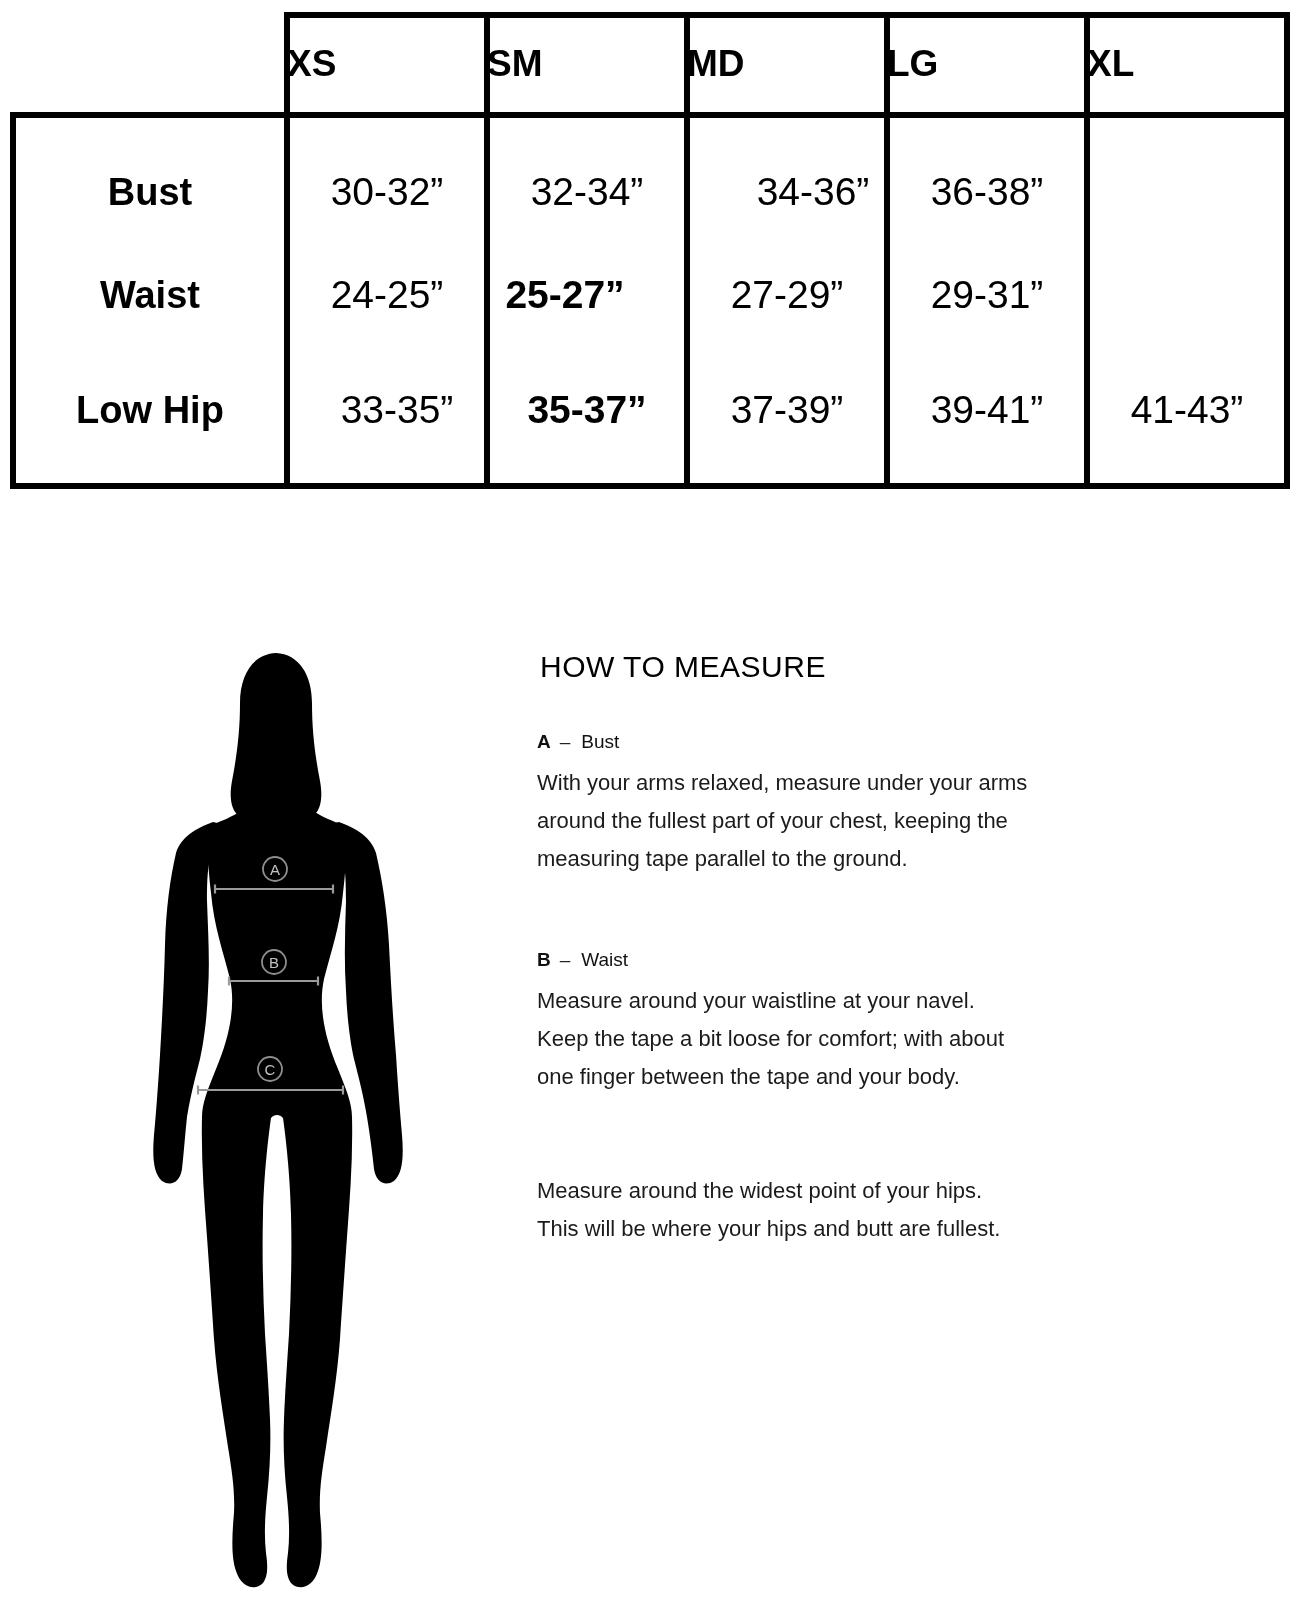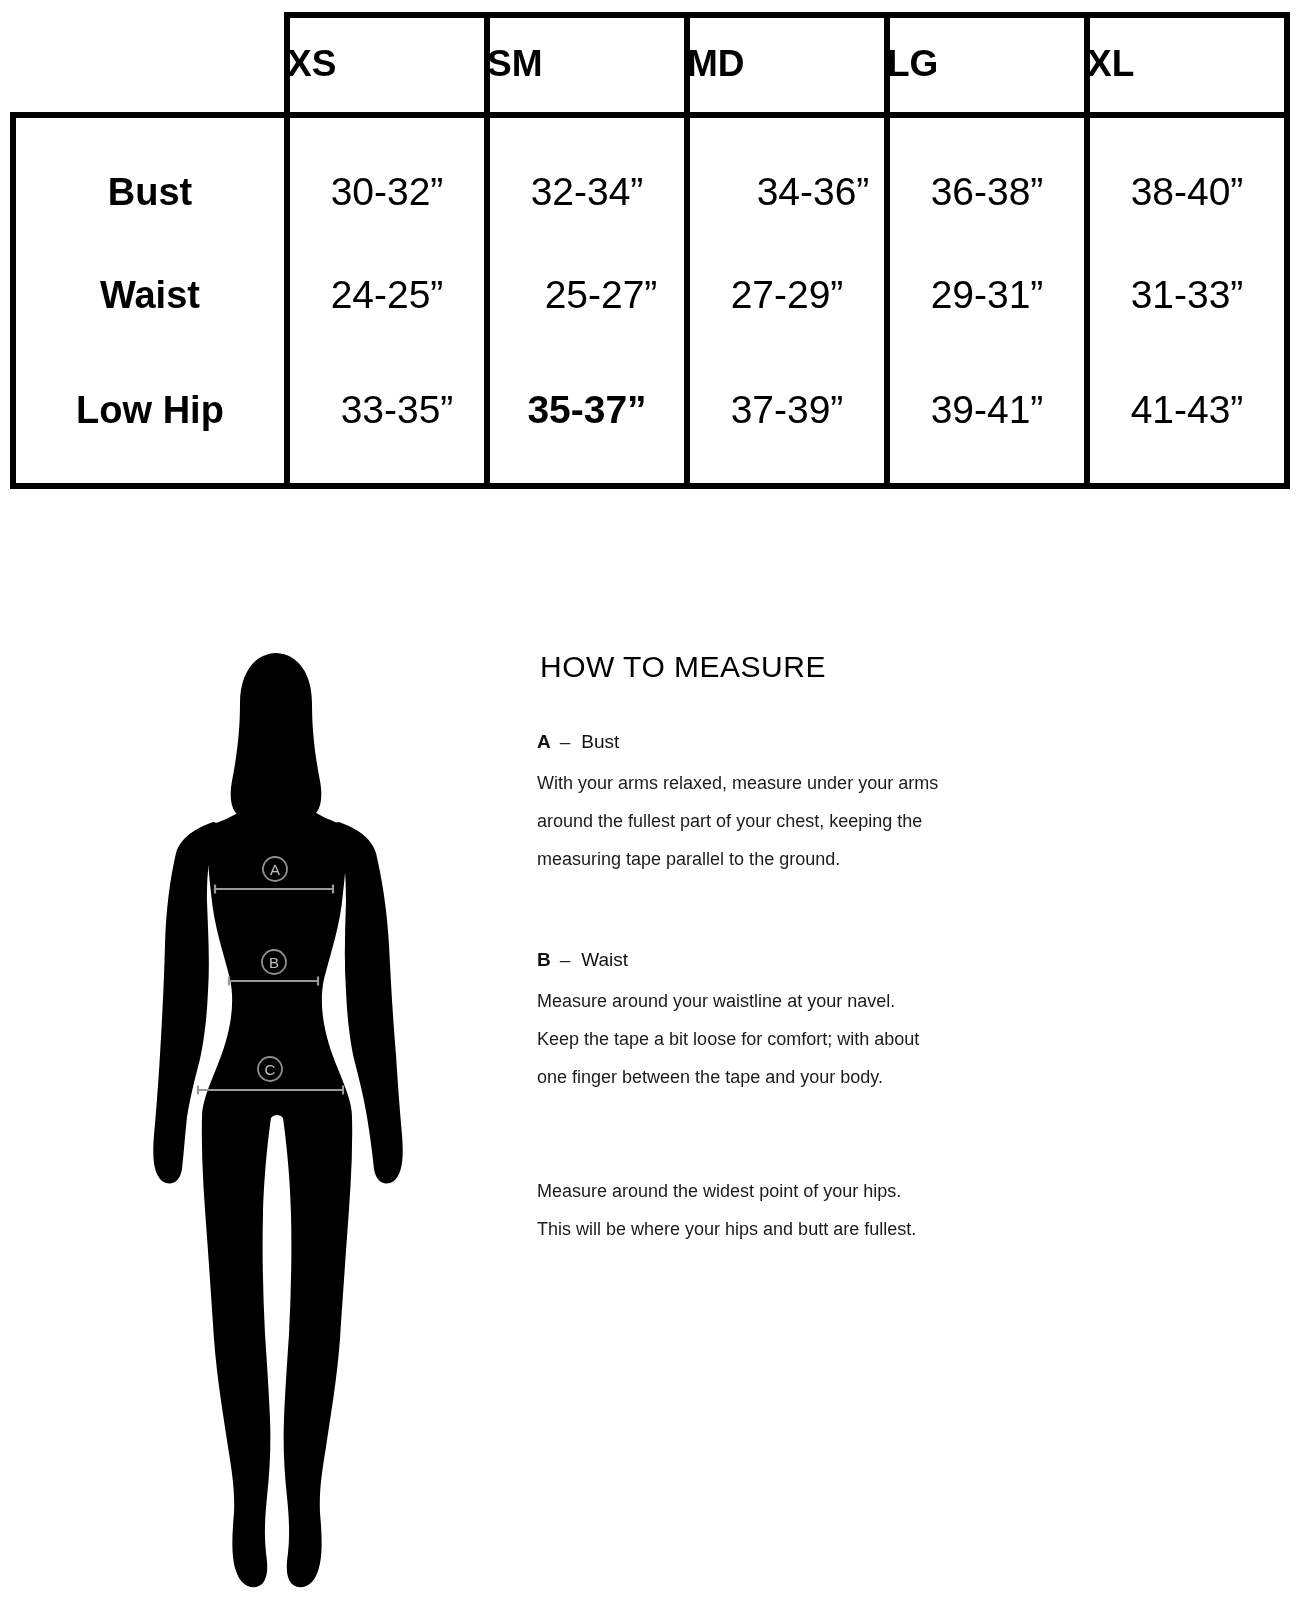--- a/index.html
+++ b/index.html
@@ -27,21 +27,21 @@
   
   .htm-title{
     position:absolute;left:540px;top:650px;font-size:30px;font-weight:normal;
     letter-spacing:0.5px;margin:0;color:#000;
   }
   .sec{position:absolute;left:537px;width:640px;}
   .sec-h{font-size:19px;line-height:32px;color:#111;}
   .sec-h .ltr{font-weight:bold;}
   .sec-h .dash{font-weight:normal;margin:0 11px 0 9px;color:#222;}
   .sec-h .nm{font-weight:normal;}
-  .sec-p{margin:6px 0 0 0;font-size:18px;line-height:38px;color:#1b1b1b;}
+  .sec-p{margin:6px 0 0 0;font-size:22px;line-height:38px;color:#1b1b1b;}
   .sec-p .ln{display:block;}
   
   .figure-svg{position:absolute;left:150px;top:645px;}
   .marker-letter{
     font-family:"Liberation Sans", sans-serif;font-size:15px;
     text-anchor:middle;
   }
 </style>
 </head>
 <body>
@@ -64,30 +64,28 @@
   <div class="th-cell" style="left:687px;">MD</div>
   <div class="th-cell" style="left:887px;">LG</div>
   <div class="th-cell" style="left:1087px;">XL</div>
 
   <div class="row-strip" style="top:130px;">
     <div class="row-label">Bust</div>
     <div class="row-val" style="left:287px;">30-32”</div>
     <div class="row-val" style="left:487px;">32-34”</div>
     <div class="row-val" style="left:713px;">34-36”</div>
     <div class="row-val" style="left:887px;">36-38”</div>
-    <div class="row-val" style="left:1087px;">38-40”</div>
   </div>
 
   <div class="row-strip" style="top:233px;">
     <div class="row-label">Waist</div>
     <div class="row-val" style="left:287px;">24-25”</div>
-    <div class="row-val" style="left:501px;">25-27”</div>
+    <div class="row-val" style="left:465px;font-weight:bold;">25-27”</div>
     <div class="row-val" style="left:687px;">27-29”</div>
     <div class="row-val" style="left:887px;">29-31”</div>
-    <div class="row-val" style="left:1087px;">31-33”</div>
   </div>
 
   <div class="row-strip" style="top:348px;">
     <div class="row-label">Low Hip</div>
     <div class="row-val" style="left:297px;">33-35”</div>
     <div class="row-val" style="left:487px;font-weight:bold;">35-37”</div>
     <div class="row-val" style="left:687px;">37-39”</div>
     <div class="row-val" style="left:887px;">39-41”</div>
     <div class="row-val" style="left:1087px;">41-43”</div>
   </div>

